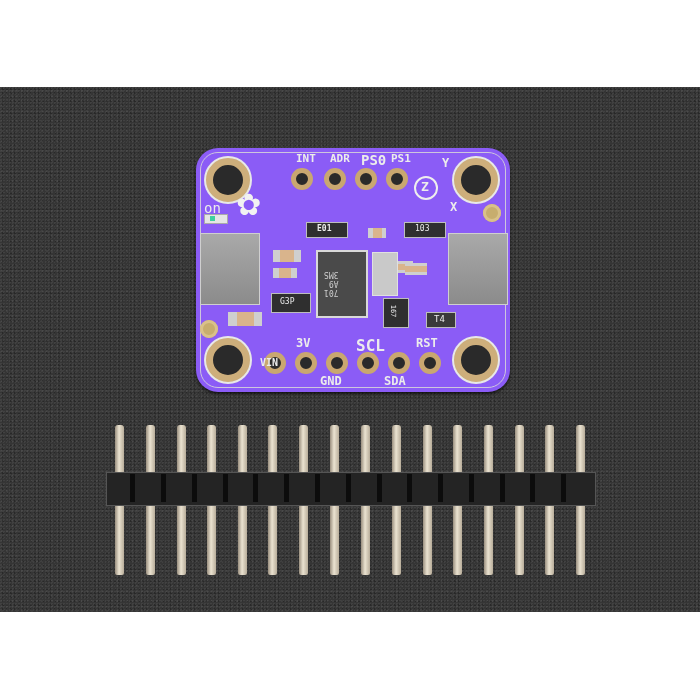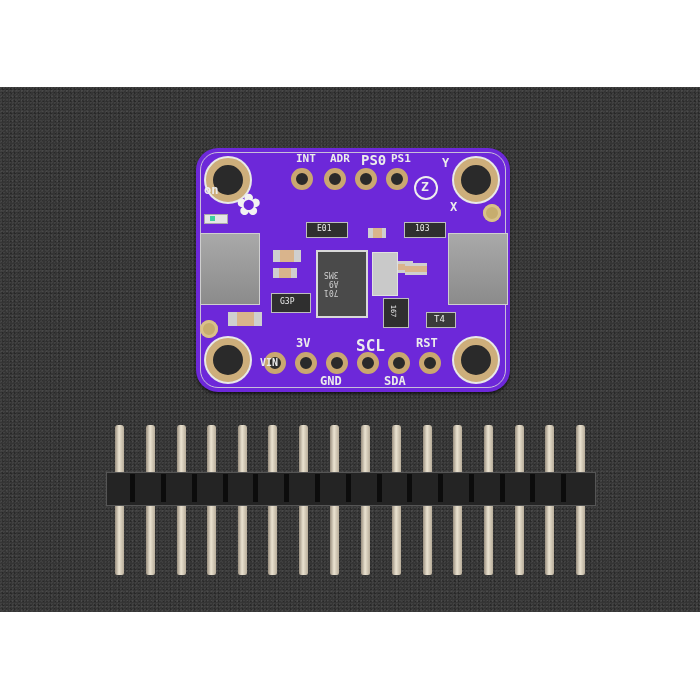--- a/index.html
+++ b/index.html
@@ -4,21 +4,21 @@
 <style>
   html,body{margin:0;padding:0;}
   body{width:700px;height:700px;background:#ffffff;position:relative;overflow:hidden;font-family:"DejaVu Sans",sans-serif;}
   .surface{position:absolute;left:0;top:87px;width:700px;height:525px;
     background-color:#353535;
     background-image:
       radial-gradient(circle at 20% 30%, rgba(255,255,255,0.06) 0 1px, transparent 1px),
       radial-gradient(circle at 70% 60%, rgba(0,0,0,0.25) 0 1px, transparent 1px),
       radial-gradient(circle at 40% 80%, rgba(255,255,255,0.05) 0 1px, transparent 1px);
     background-size:3px 3px,4px 4px,5px 5px;}
-  .board{position:absolute;left:196px;top:148px;width:314px;height:244px;background:#6d28d9;
+  .board{position:absolute;left:196px;top:148px;width:314px;height:244px;background:#8b5cf6;
     border-radius:22px;box-shadow:0 2px 3px rgba(0,0,0,0.6);overflow:hidden;}
   .board:before{content:"";position:absolute;left:4px;top:4px;right:4px;bottom:4px;border:1.5px solid #d8d8d8;border-radius:18px;opacity:.85;}
   .mount{position:absolute;width:44px;height:44px;border-radius:50%;background:#2a2a2a;
     border:7px solid #cdae7b;box-sizing:border-box;box-shadow:0 0 0 2px #e8e8e8;}
   .pad{position:absolute;width:22px;height:22px;border-radius:50%;box-sizing:border-box;border:5px solid #c9a770;background:#2a2a2a;}
   .silk{position:absolute;color:#ececec;font-family:"DejaVu Sans Mono",monospace;font-weight:bold;white-space:nowrap;}
   .conn{position:absolute;width:58px;height:70px;background:linear-gradient(#a9a9a9,#8b8b8b);border:1px solid #cfcfcf;}
   .chip{position:absolute;background:#4a4a4a;border:2px solid #d9d9d9;}
   .comp{position:absolute;background:#2f2f2f;border:1px solid #bdbdbd;}
   .res{position:absolute;background:linear-gradient(90deg,#cfcfcf 0 25%,#d9b48c 25% 75%,#cfcfcf 75%);}
@@ -49,40 +49,40 @@
   <div class="pad" style="left:190px;top:20px"></div>
 
 
   <div style="position:absolute;left:218px;top:28px;width:24px;height:24px;border:2px solid #eee;border-radius:50%;box-sizing:border-box;">
     <span class="silk" style="left:5px;top:1px;font-size:13px">Z</span>
   </div>
   <div class="silk" style="left:246px;top:8px;font-size:12px">Y</div>
   <div class="silk" style="left:254px;top:52px;font-size:12px">X</div>
 
   <div style="position:absolute;left:40px;top:42px;color:#f2f2f2;font-size:30px;line-height:30px;">✿</div>
-  <div class="silk" style="left:8px;top:35px;font-size:12px;font-weight:bold">on</div>
+  <div class="silk" style="left:8px;top:52px;font-size:14px;font-weight:normal">on</div>
   <div style="position:absolute;left:8px;top:66px;width:22px;height:8px;background:#e5e5e5;border:1px solid #aaa;">
       <span style="position:absolute;left:5px;top:1px;width:5px;height:5px;background:#3fd0a0;"></span>
     </div>
   <div class="gpad" style="left:287px;top:56px"></div>
   <div class="gpad" style="left:4px;top:172px"></div>
 
   <div class="conn" style="left:4px;top:85px"></div>
   <div class="conn" style="left:252px;top:85px"></div>
 
   <div class="chip" style="left:120px;top:102px;width:48px;height:64px">
     <div style="position:absolute;left:6px;top:18px;transform:rotate(180deg);color:#cfcfcf;font-size:8px;line-height:9px;font-family:'DejaVu Sans Mono',monospace;">
       <div>701</div>
       <div>A9</div>
       <div>3MS</div>
     </div>
   </div>
 
   <div class="comp" style="left:110px;top:74px;width:40px;height:14px">
-      <span class="silk" style="left:10px;top:1px;font-size:8px;font-weight:normal">E01</span>
+      <span class="silk" style="left:10px;top:1px;font-size:8px;font-weight:bold">E01</span>
     </div>
   <div class="comp" style="left:208px;top:74px;width:40px;height:14px">
       <span class="silk" style="left:10px;top:1px;font-size:8px;font-weight:normal">103</span>
     </div>
   <div class="res" style="left:172px;top:80px;width:18px;height:10px"></div>
   <div class="res" style="left:77px;top:102px;width:28px;height:12px"></div>
   <div class="res" style="left:77px;top:120px;width:24px;height:10px"></div>
   <div class="res" style="left:32px;top:164px;width:34px;height:14px"></div>
   <div class="res" style="left:200px;top:108px;width:12px;height:22px;transform:rotate(90deg)"></div>
   <div class="res" style="left:214px;top:110px;width:12px;height:22px;transform:rotate(90deg)"></div>

